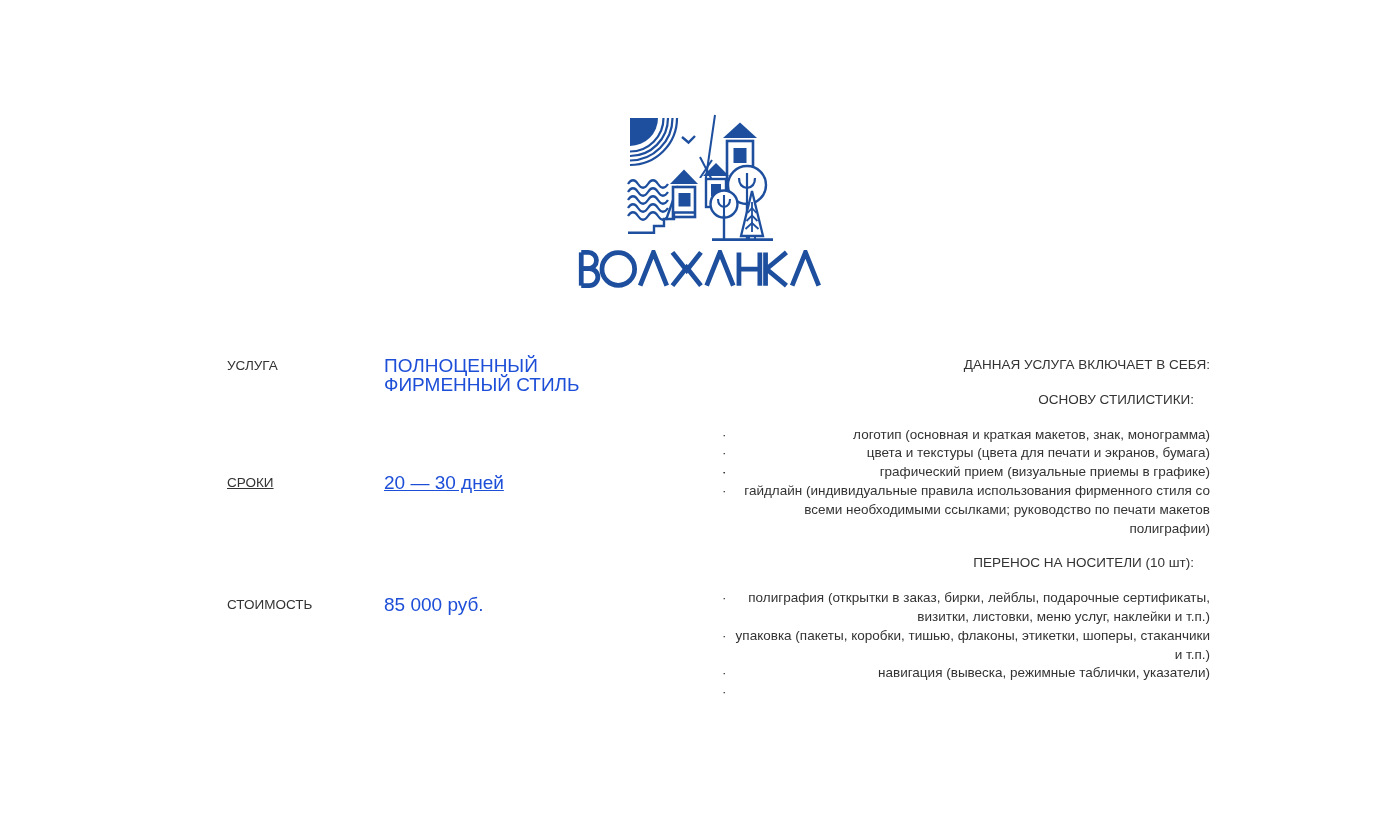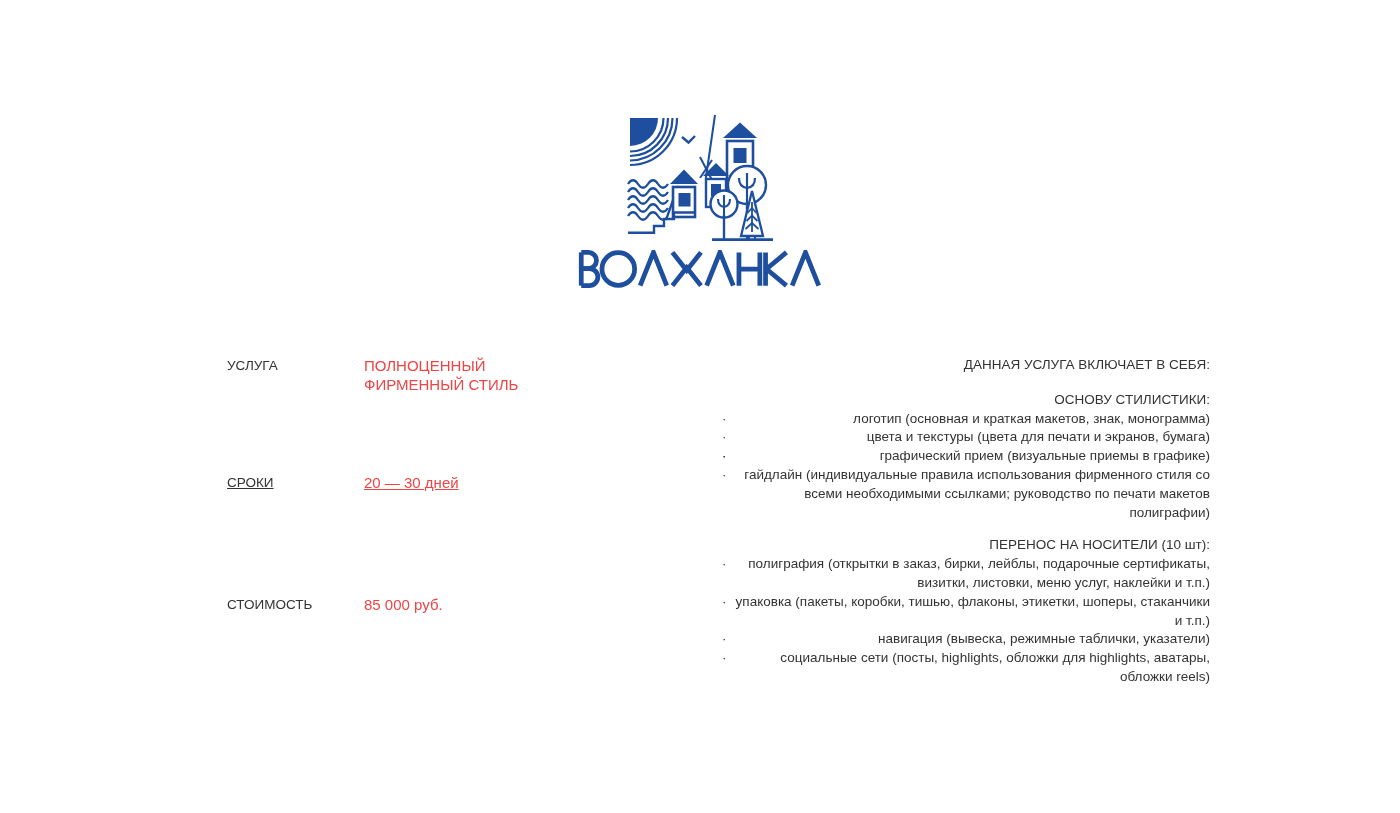--- a/index.html
+++ b/index.html
@@ -20,34 +20,34 @@
     position: absolute; width: 1px; height: 1px; overflow: hidden;
     clip: rect(0 0 0 0); white-space: nowrap;
   }
 
   
   .spec-label {
     position: absolute; left: 203px;
     font-size: 13.5px; line-height: 19px; color: #333333; margin-left: 24px;
   }
   .spec-value {
-    position: absolute; left: 364px;
-    font-size: 15px; line-height: 19px; color: #ef4444;
+    position: absolute; left: 384px;
+    font-size: 19px; line-height: 19px; color: #1d4ed8;
   }
   .row-1 { top: 356px; }
   .row-2 { top: 473px; text-decoration: underline; }
   .row-3 { top: 595px; }
 
   
   #includes-col {
     position: absolute; left: 710px; top: 356px; width: 500px;
     font-size: 13.5px; line-height: 18.8px; color: #333333; text-align: right;
   }
   .includes-title { margin-bottom: 16px; }
-  .section-heading { margin: 0; font-size: 13.5px; font-weight: normal; }
+  .section-heading { margin: 16px; font-size: 13.5px; font-weight: normal; }
   .section + .section { margin-top: 14px; }
   ul.items { list-style: none; }
   ul.items li { position: relative; padding-left: 24px; }
   ul.items .bullet { position: absolute; left: 12px; top: 0; }
 </style>
 </head>
 <body>
 
 <div class="abs" id="logo-art">
   <svg width="156" height="134" viewBox="0 0 156 134" xmlns="http://www.w3.org/2000/svg">
@@ -174,16 +174,16 @@
       <li><span class="bullet">·</span><span>гайдлайн (индивидуальные правила использования фирменного стиля со всеми необходимыми ссылками; руководство по печати макетов полиграфии)</span></li>
     </ul>
   </div>
 
   <div class="section">
     <h3 class="section-heading">ПЕРЕНОС НА НОСИТЕЛИ (10 шт):</h3>
     <ul class="items">
       <li><span class="bullet">·</span><span>полиграфия (открытки в заказ, бирки, лейблы, подарочные сертификаты, визитки, листовки, меню услуг, наклейки и т.п.)</span></li>
       <li><span class="bullet">·</span><span>упаковка (пакеты, коробки, тишью, флаконы, этикетки, шоперы, стаканчики и т.п.)</span></li>
       <li><span class="bullet">·</span><span>навигация (вывеска, режимные таблички, указатели)</span></li>
-      <li><span class="bullet">·</span><span>социальные сети (посты, highlights, обложки для highlights, аватары, обложки reels)</span></li>
+      <li><span class="bullet">·</span></li>
     </ul>
   </div>
 </div>
 
 </body></html>

